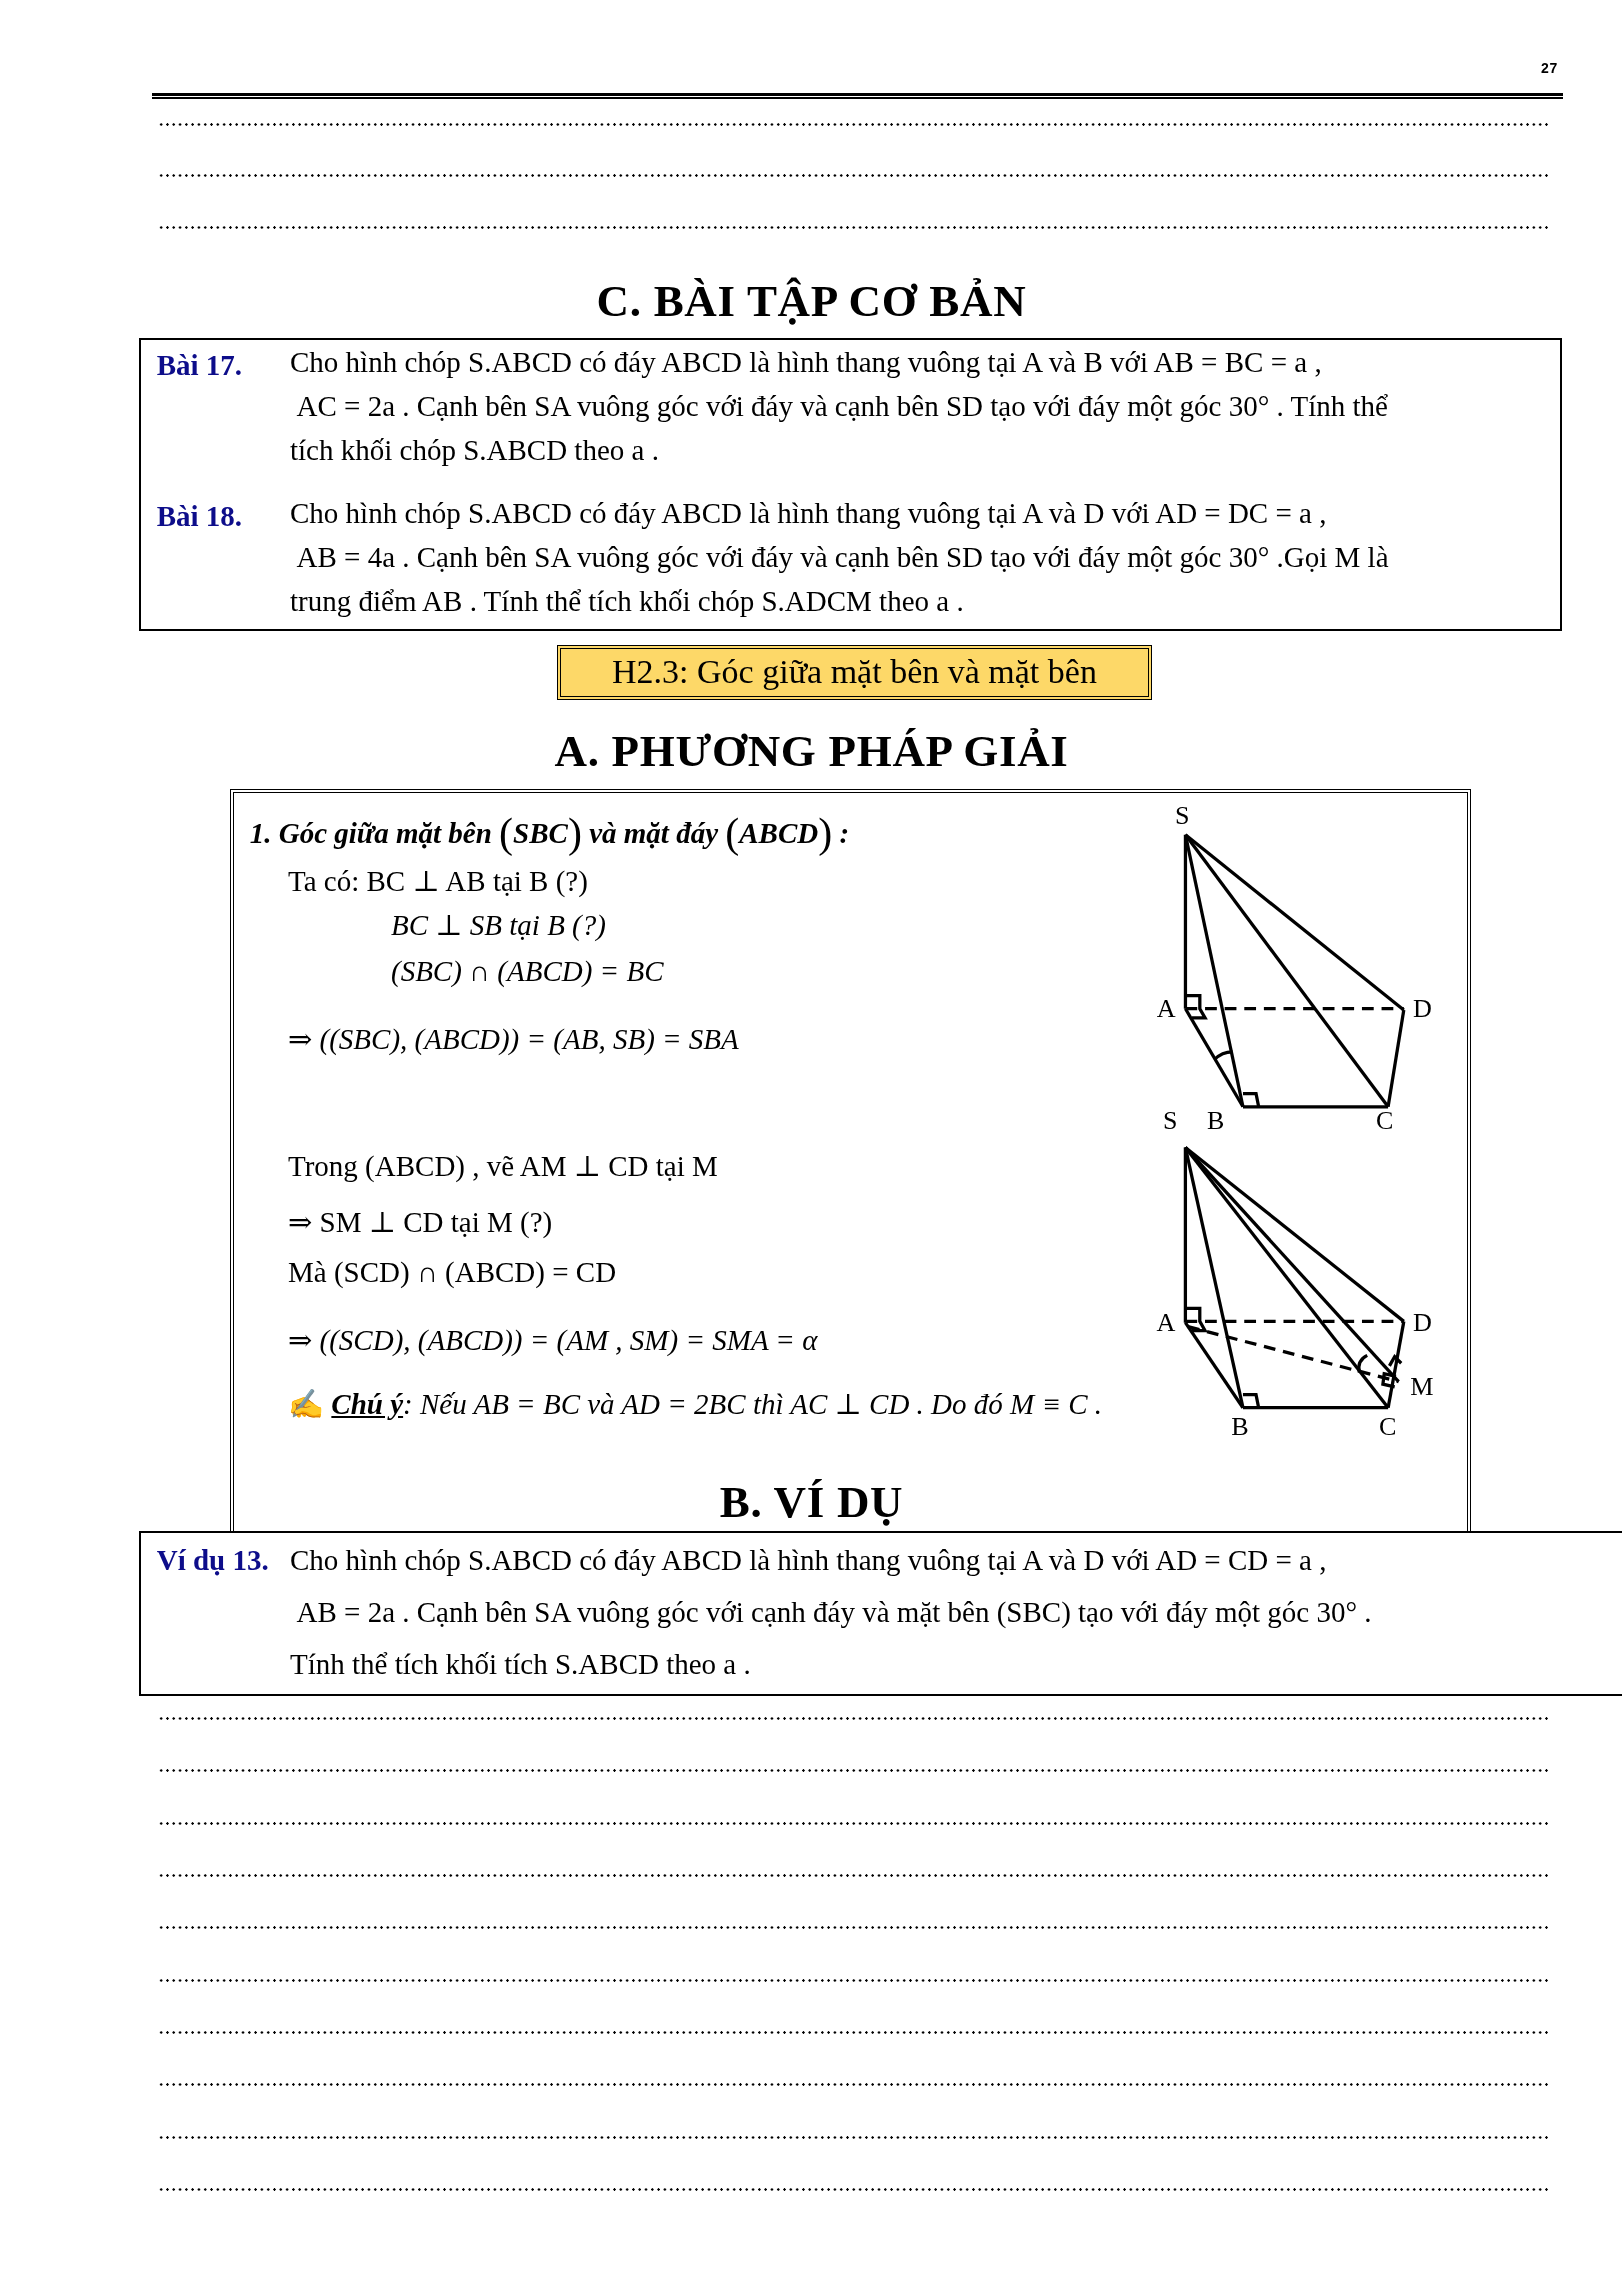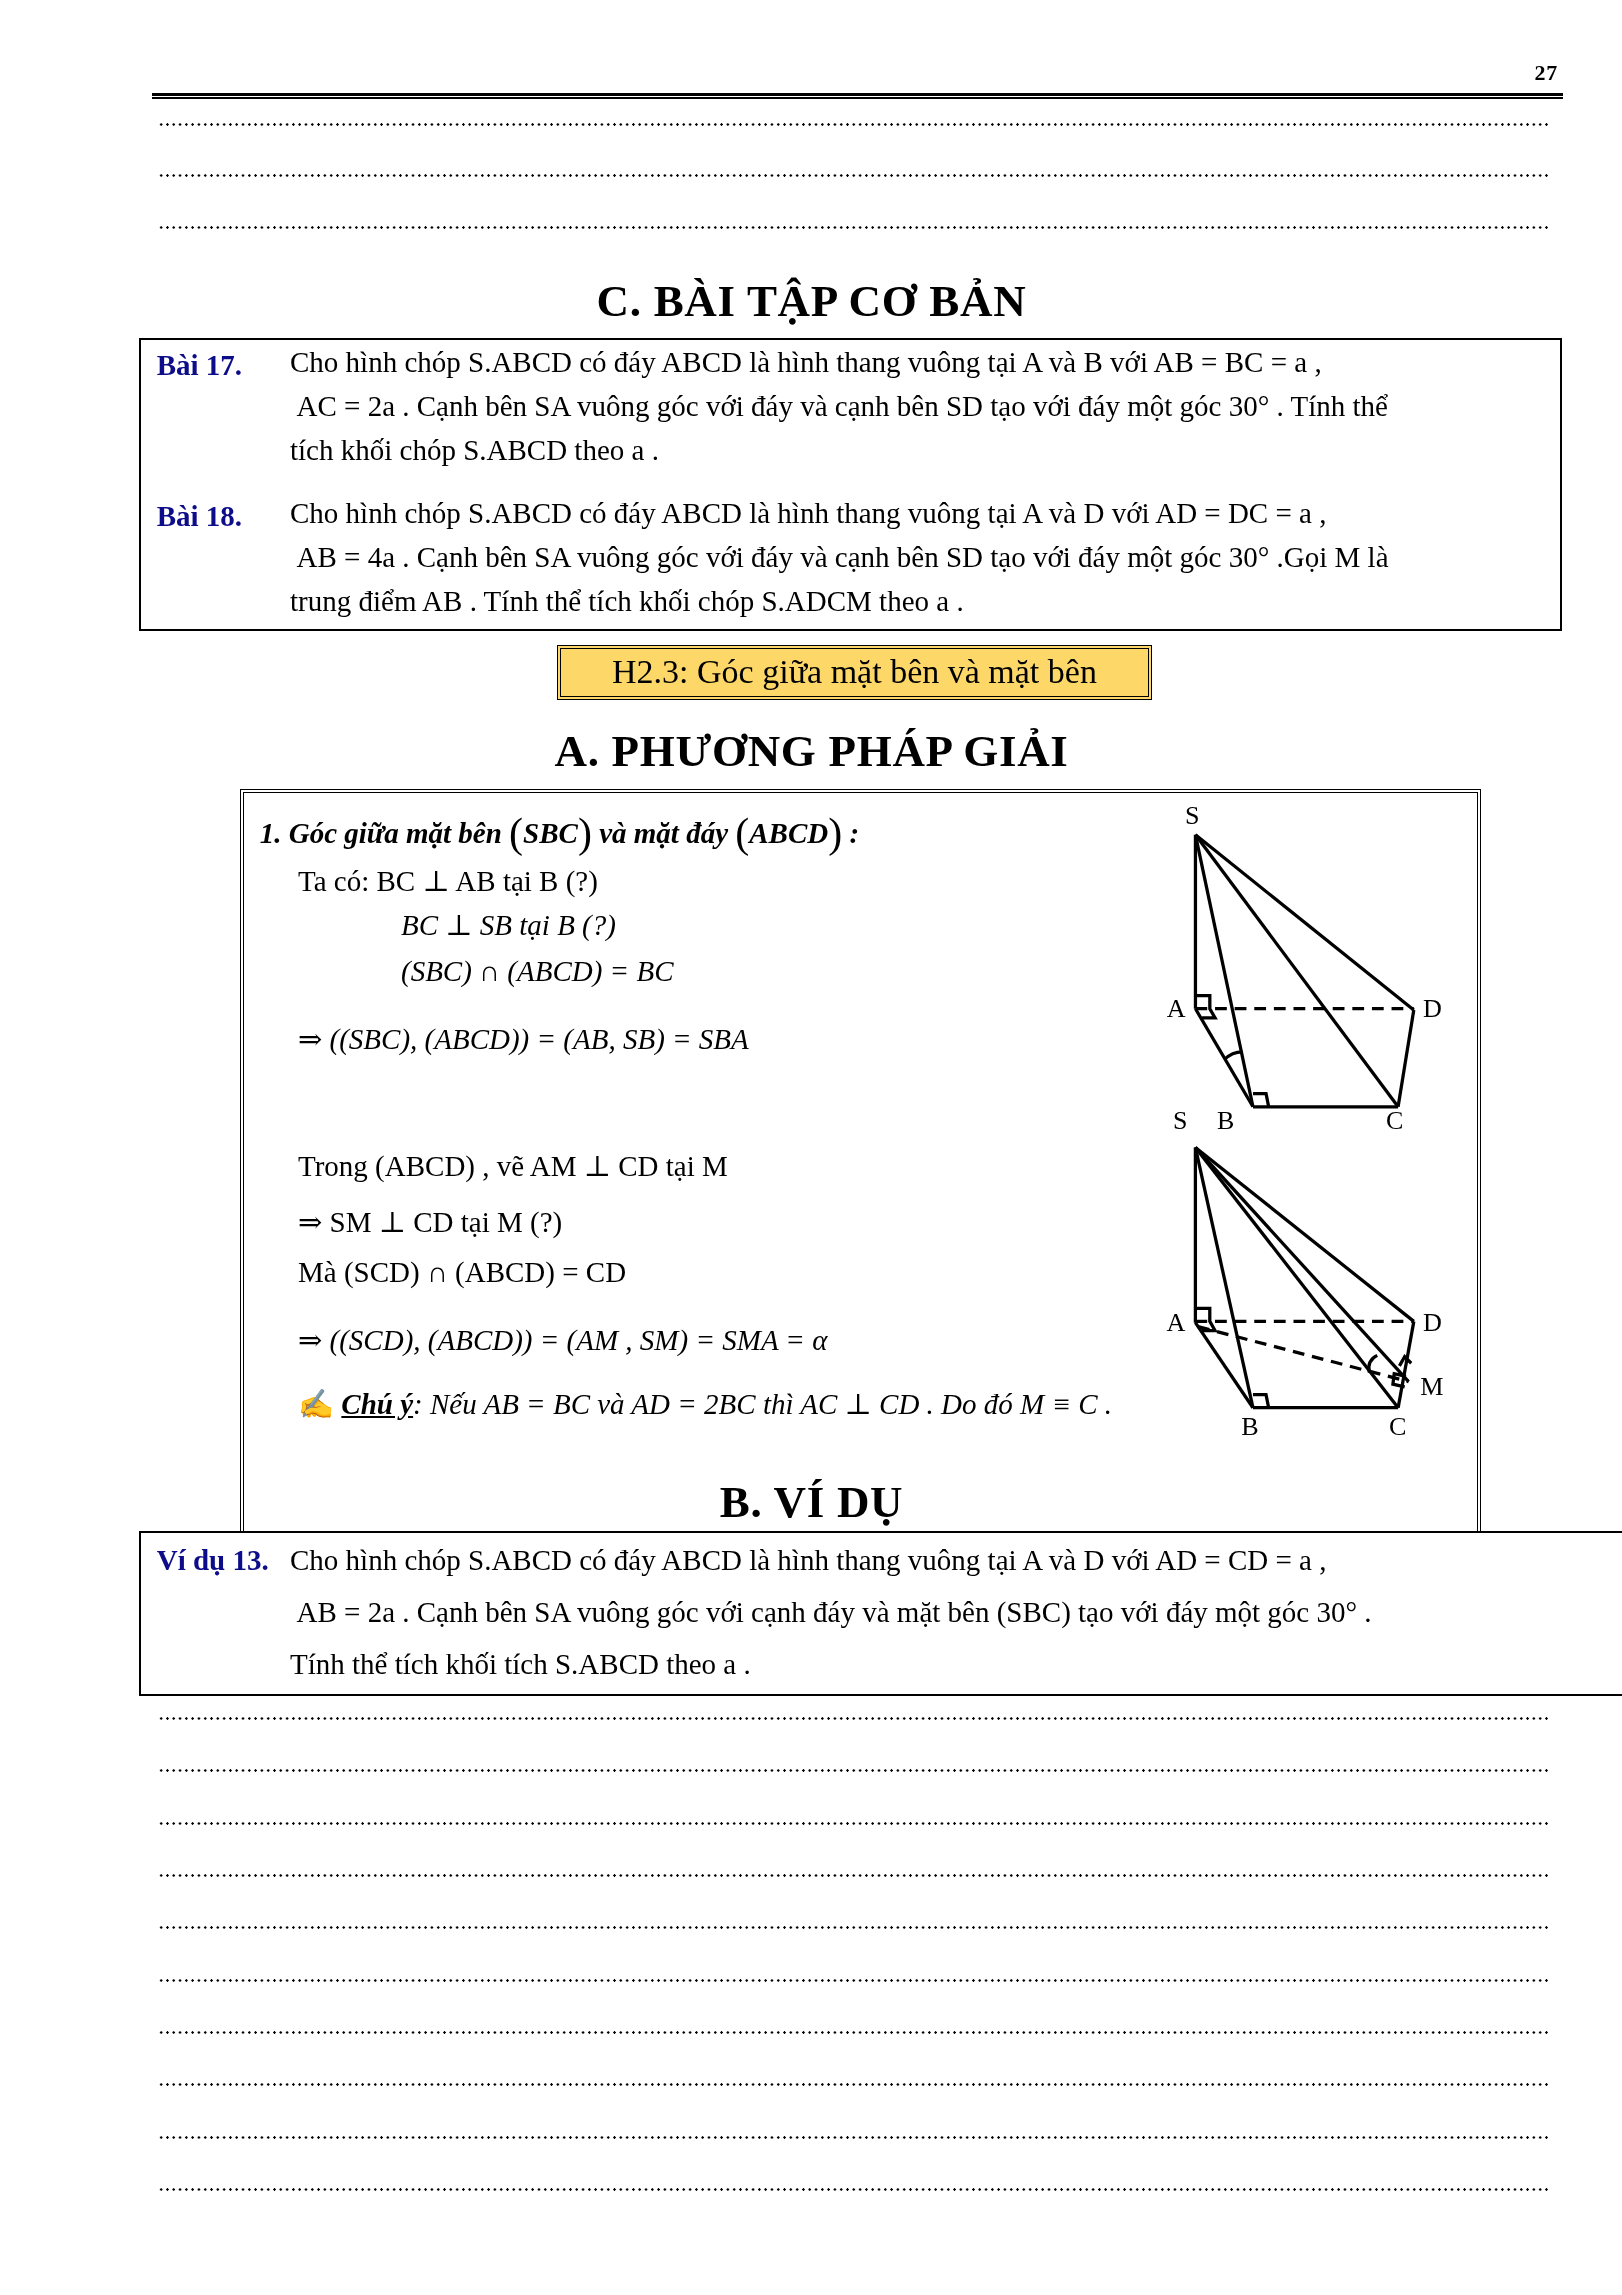--- a/index.html
+++ b/index.html
@@ -1,20 +1,20 @@
 <!DOCTYPE html>
 <html style="font-size:10.5px"><head>
 <meta charset="utf-8">
 <style>
   html, body { margin:0; padding:0; background:#ffffff; }
   body { width:1623px; height:2295px; position:relative; overflow:hidden;
          font-family:"Liberation Serif", "DejaVu Serif", serif; color:#000; }
   .abs { position:absolute; }
-  .pagenum { right:65px; top:60px; font-family:Liberation Serif, serif; font-weight:bold;
-             font-size:22px; letter-spacing:0.7px; }
+  .pagenum { right:65px; top:60px; font-family:Liberation Sans, sans-serif; font-weight:bold;
+             font-size:14px; letter-spacing:0.7px; }
   .hrule { left:152px; width:1411px; top:93px; height:5.9px;
            border-top:3.3px solid #000; border-bottom:2px solid #000; box-sizing:border-box; }
   .dotline { left:158px; width:1391px; height:2.6px;
              background-image:radial-gradient(circle, #000 1px, transparent 1.3px);
              background-size:6.3px 2.6px; background-repeat:repeat-x; }
   .section-title { left:0; width:1623px; text-align:center; font-weight:bold; font-size:45px; letter-spacing:0.7px; }
   .box { border:2.6px solid #000; box-sizing:border-box; background:#fff; }
   .dbox { border:4.6px double #000; box-sizing:border-box; background:#fff; }
   .label { color:#0d0d8a; font-weight:bold; font-size:29px; }
   .ptext { font-size:29px; line-height:44px; text-align:justify; }
@@ -51,21 +51,21 @@
     <div>Cho hình chóp S.ABCD có đáy ABCD là hình thang vuông tại A và D với AD = DC = a ,</div>
     <div style="padding-left:6.5px">AB = 4a . Cạnh bên SA vuông góc với đáy và cạnh bên SD tạo với đáy một góc 30° .Gọi M là</div>
     <div>trung điểm AB . Tính thể tích khối chóp S.ADCM theo a .</div>
   </div>
 </div>
 
 <div class="abs banner">H2.3: Góc giữa mặt bên và mặt bên</div>
 
 <div class="abs section-title" style="top:725px">A. PHƯƠNG PHÁP GIẢI</div>
 
-<div class="abs dbox" style="left:240px; top:789px; width:1241px; height:760px">
+<div class="abs dbox" style="left:230px; top:789px; width:1241px; height:760px">
 
   <div class="abs mline" style="left:15.7px; top:15.7px">
     <span class="bi">1.  Góc giữa mặt bên </span><span class="big">(</span><span class="bi">SBC</span><span class="big">)</span><span class="bi"> và mặt đáy </span><span class="big">(</span><span class="bi">ABCD</span><span class="big">)</span><span class="bi"> :</span>
   </div>
   <div class="abs mline" style="left:54px; top:71px">Ta có:  BC ⊥ AB tại B  (?)</div>
   <div class="abs mline m" style="left:157px; top:115px">BC ⊥ SB tại B  (?)</div>
   <div class="abs mline m" style="left:157px; top:162px">(SBC) ∩ (ABCD) = BC</div>
   <div class="abs mline m" style="left:54px; top:229px">⇒ ((SBC), (ABCD)) = (AB, SB) = SBA</div>
 
   <div class="abs mline" style="left:54px; top:356px">Trong (ABCD) , vẽ AM ⊥ CD tại M</div>

